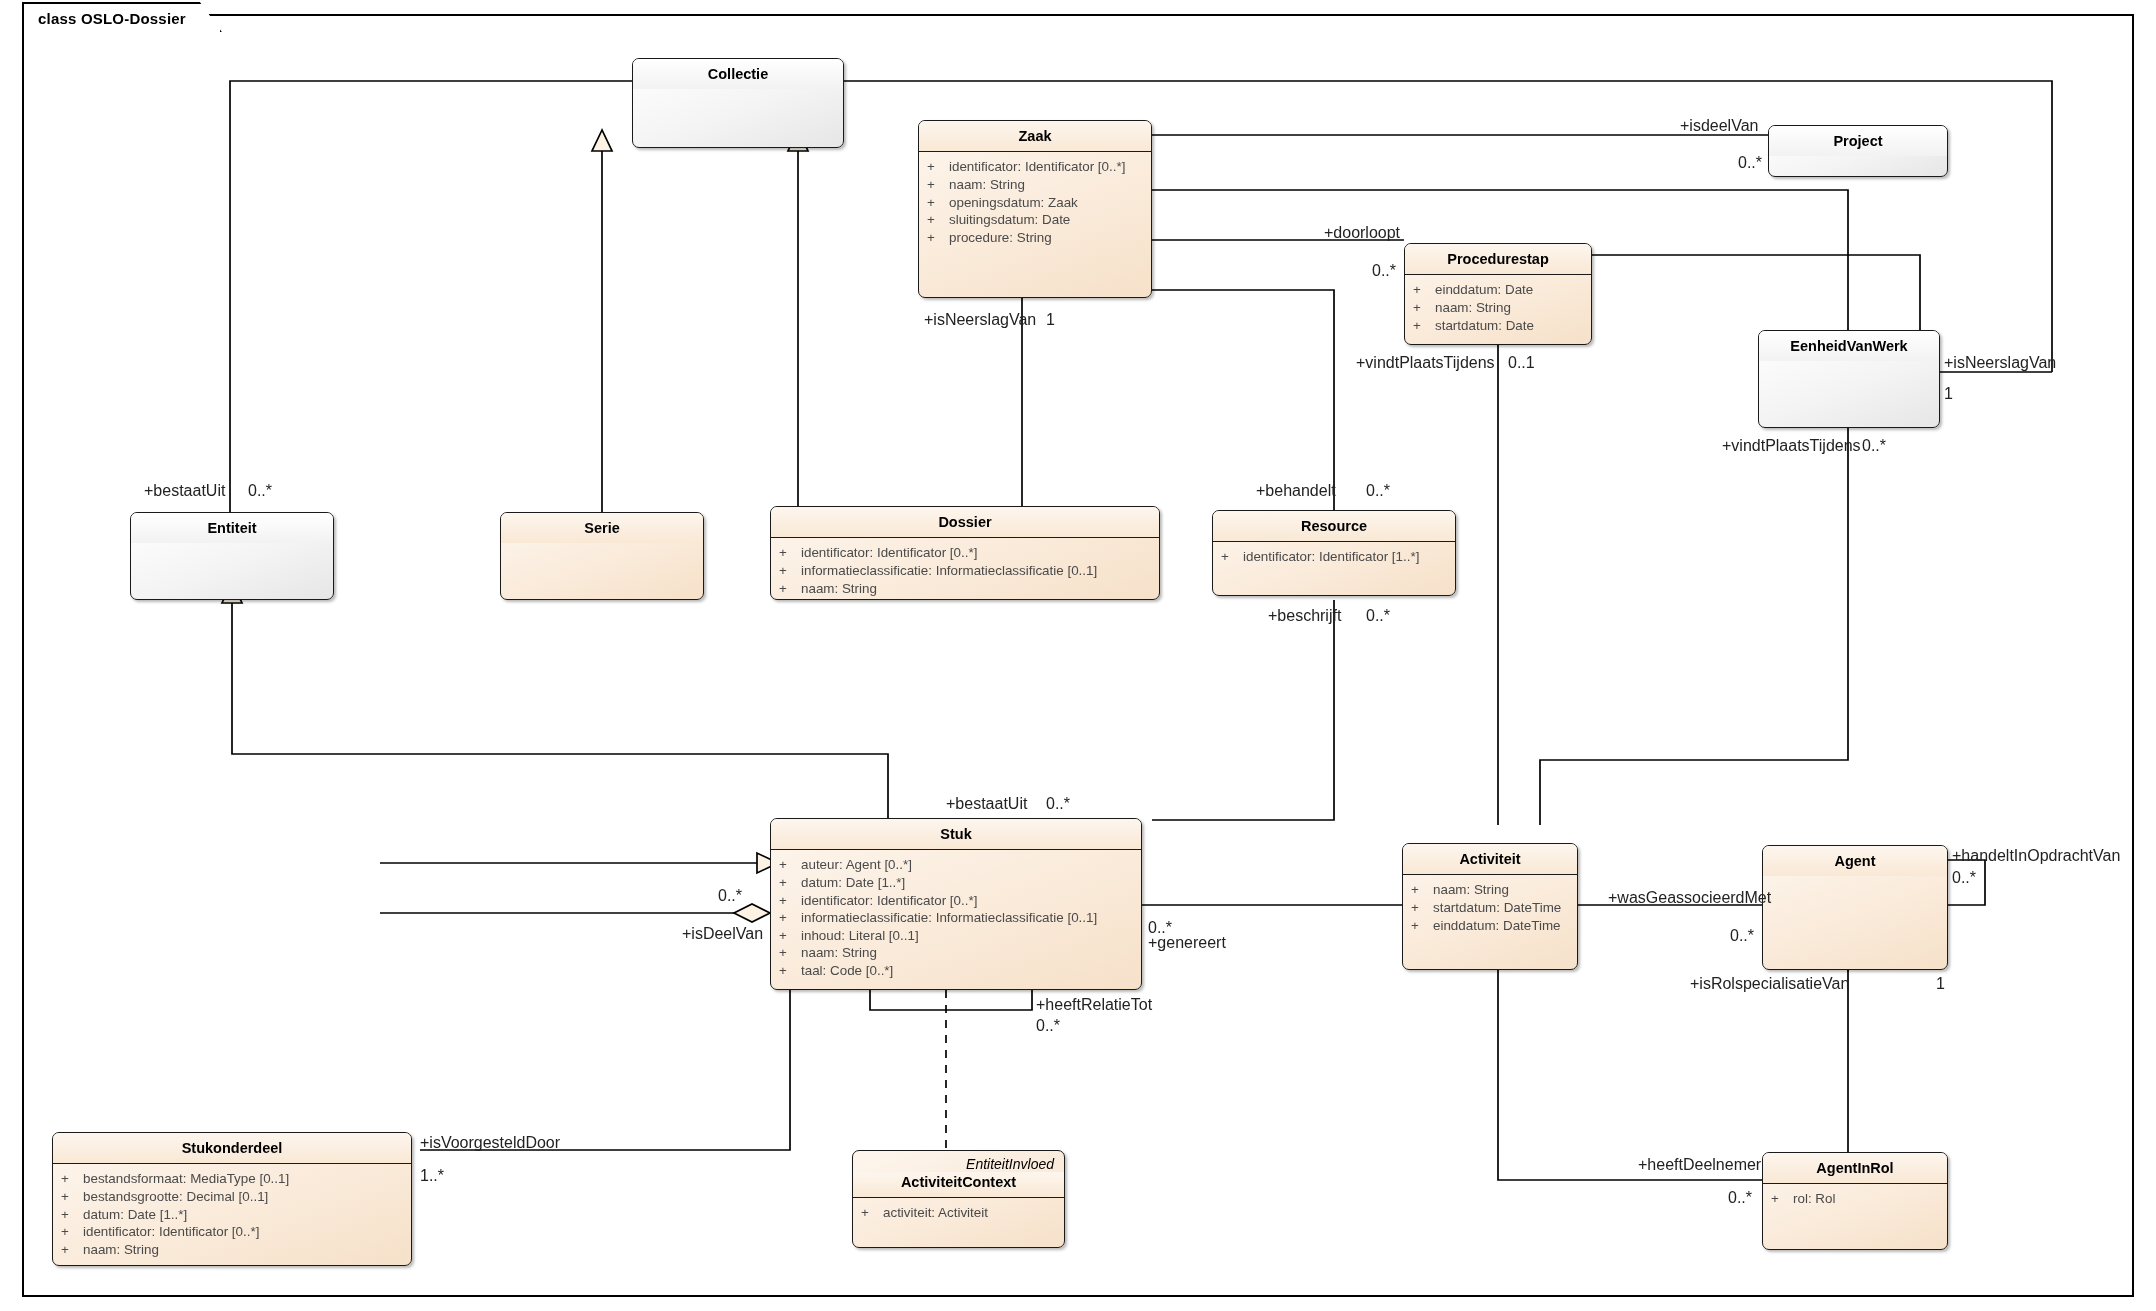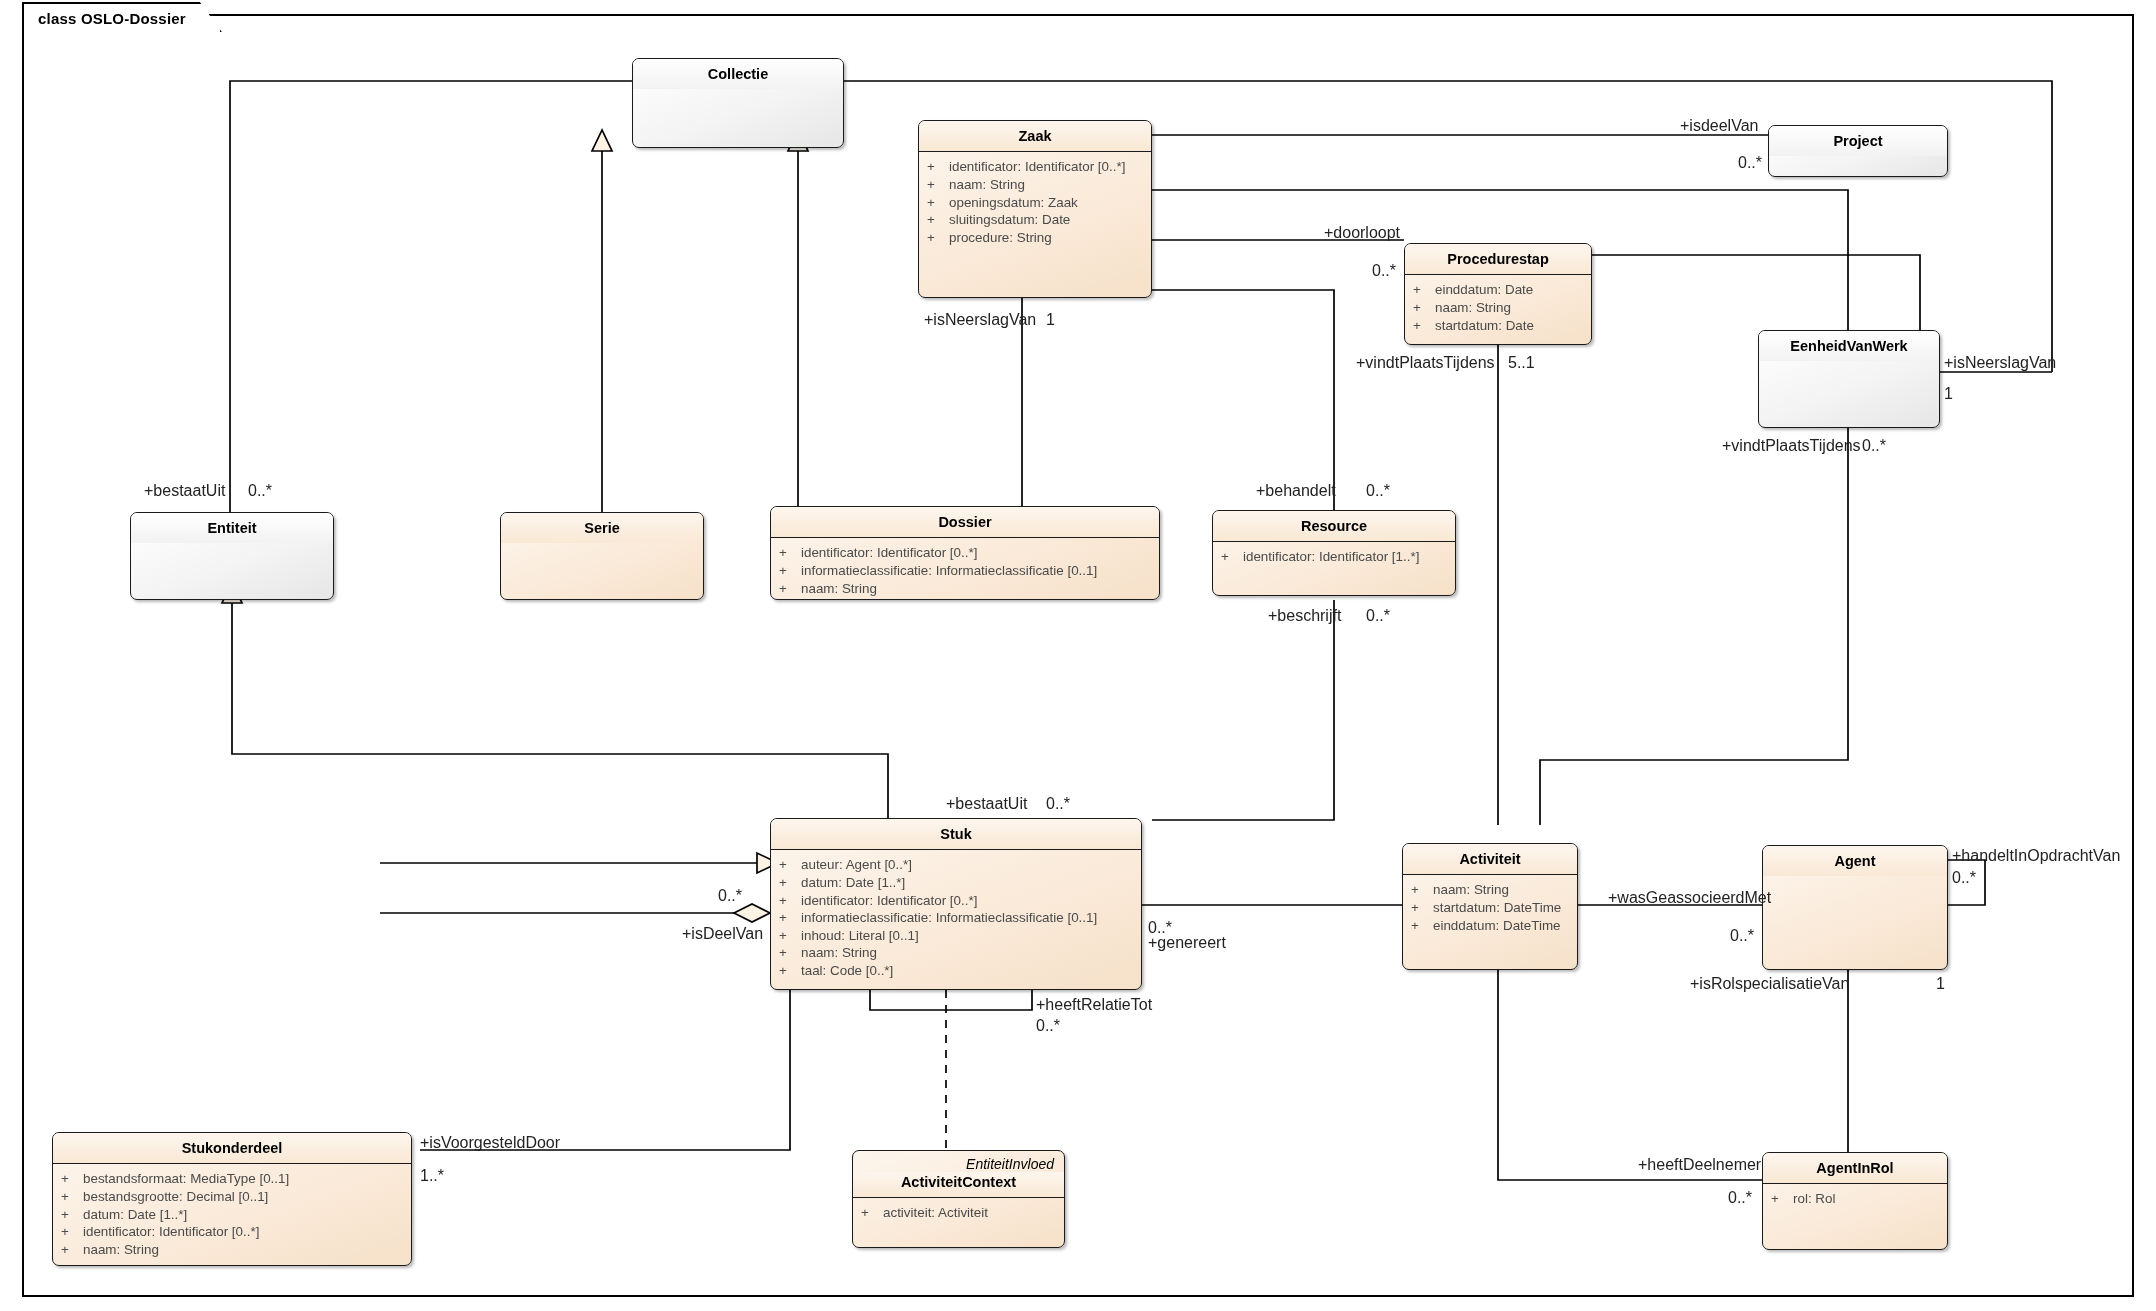--- a/index.html
+++ b/index.html
@@ -317,21 +317,21 @@
   <div class="lbl" style="left:1680px;top:118px;">+isdeelVan</div>
   <div class="lbl" style="left:1738px;top:155px;">0..*</div>
 
   <div class="lbl" style="left:1324px;top:225px;">+doorloopt</div>
   <div class="lbl" style="left:1372px;top:263px;">0..*</div>
 
   <div class="lbl" style="left:1944px;top:355px;">+isNeerslagVan</div>
   <div class="lbl" style="left:1944px;top:386px;">1</div>
 
   <div class="lbl" style="left:1356px;top:355px;">+vindtPlaatsTijdens</div>
-  <div class="lbl" style="left:1508px;top:355px;">5..1</div>
+  <div class="lbl" style="left:1508px;top:355px;">0..1</div>
 
   <div class="lbl" style="left:1722px;top:438px;">+vindtPlaatsTijdens</div>
   <div class="lbl" style="left:1862px;top:438px;">0..*</div>
 
   <div class="lbl" style="left:924px;top:312px;">+isNeerslagVan</div>
   <div class="lbl" style="left:1046px;top:312px;">1</div>
 
   <div class="lbl" style="left:144px;top:483px;">+bestaatUit</div>
   <div class="lbl" style="left:248px;top:483px;">0..*</div>
 

